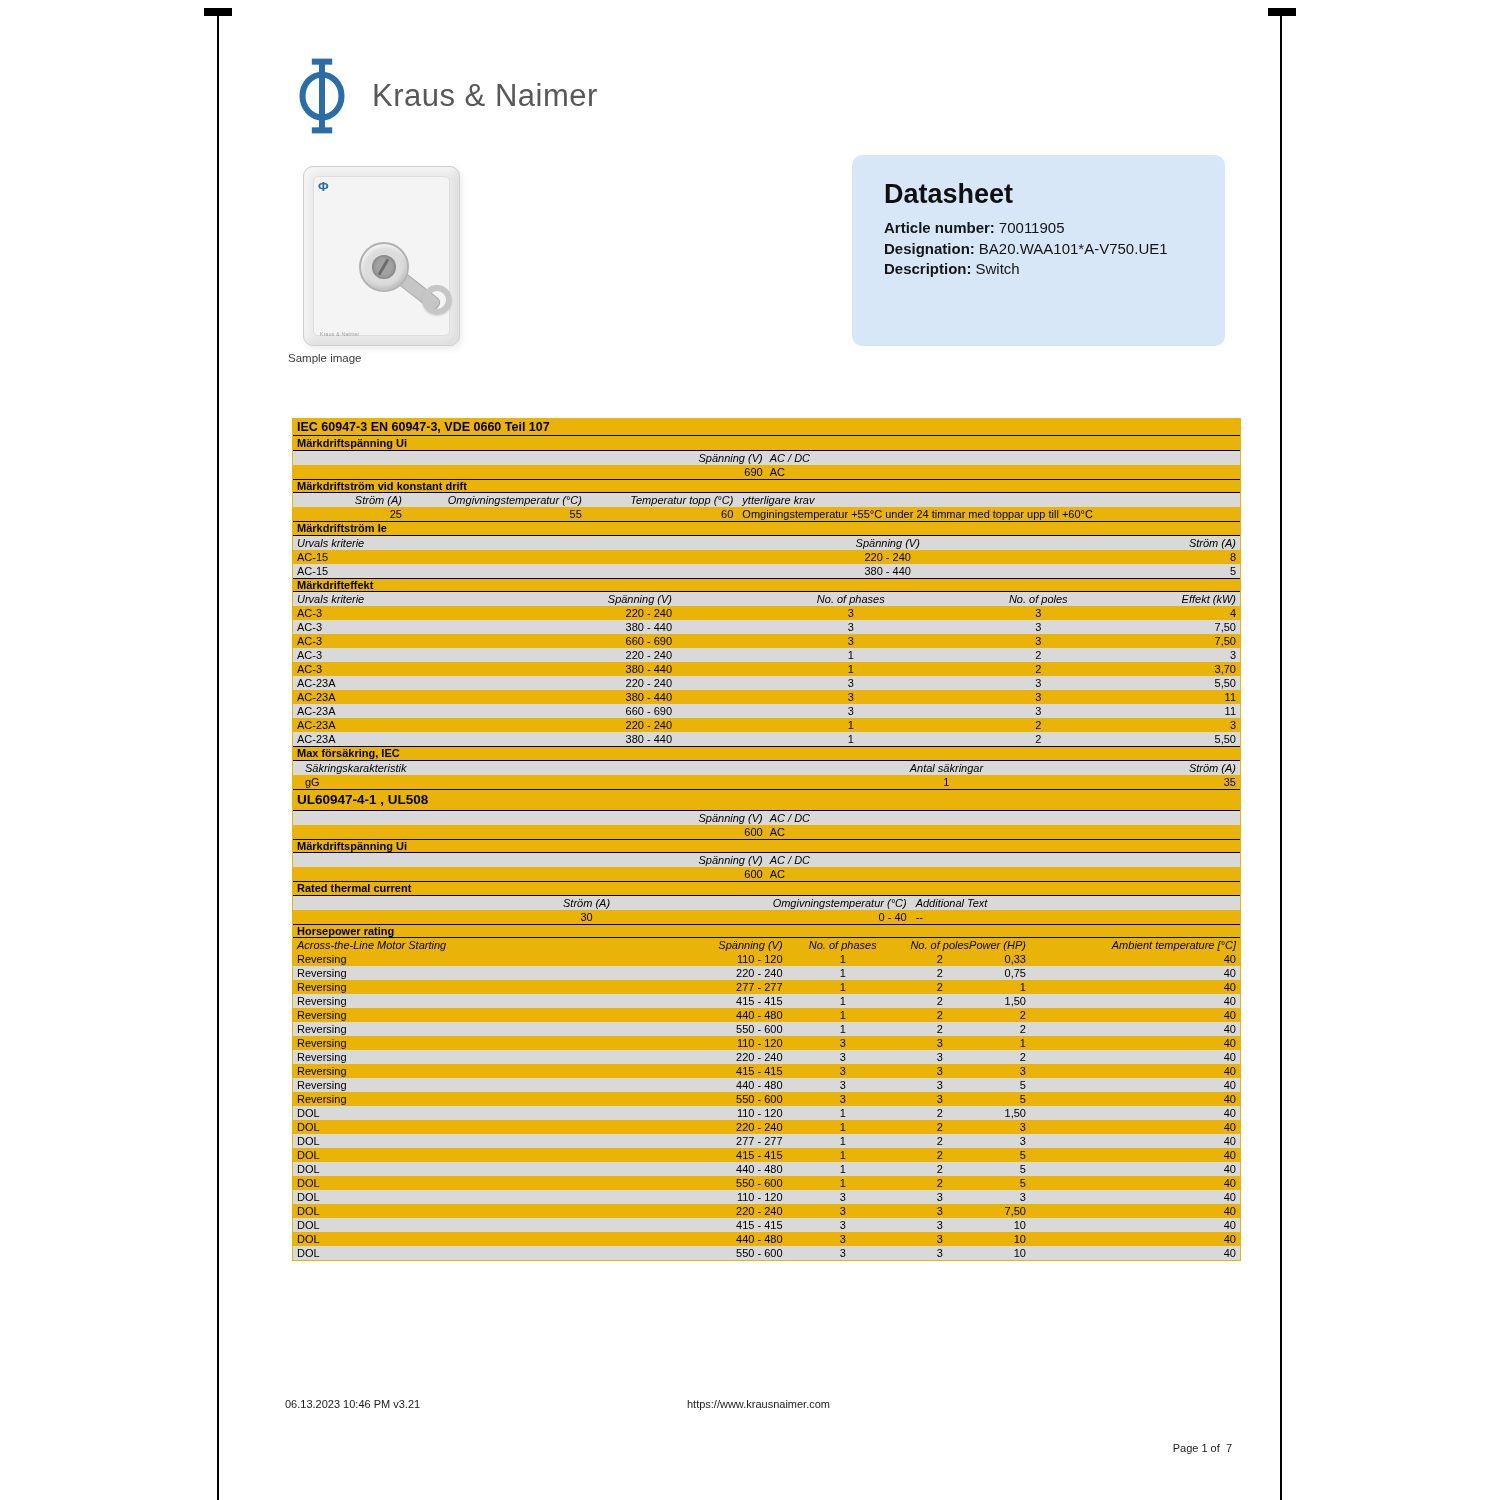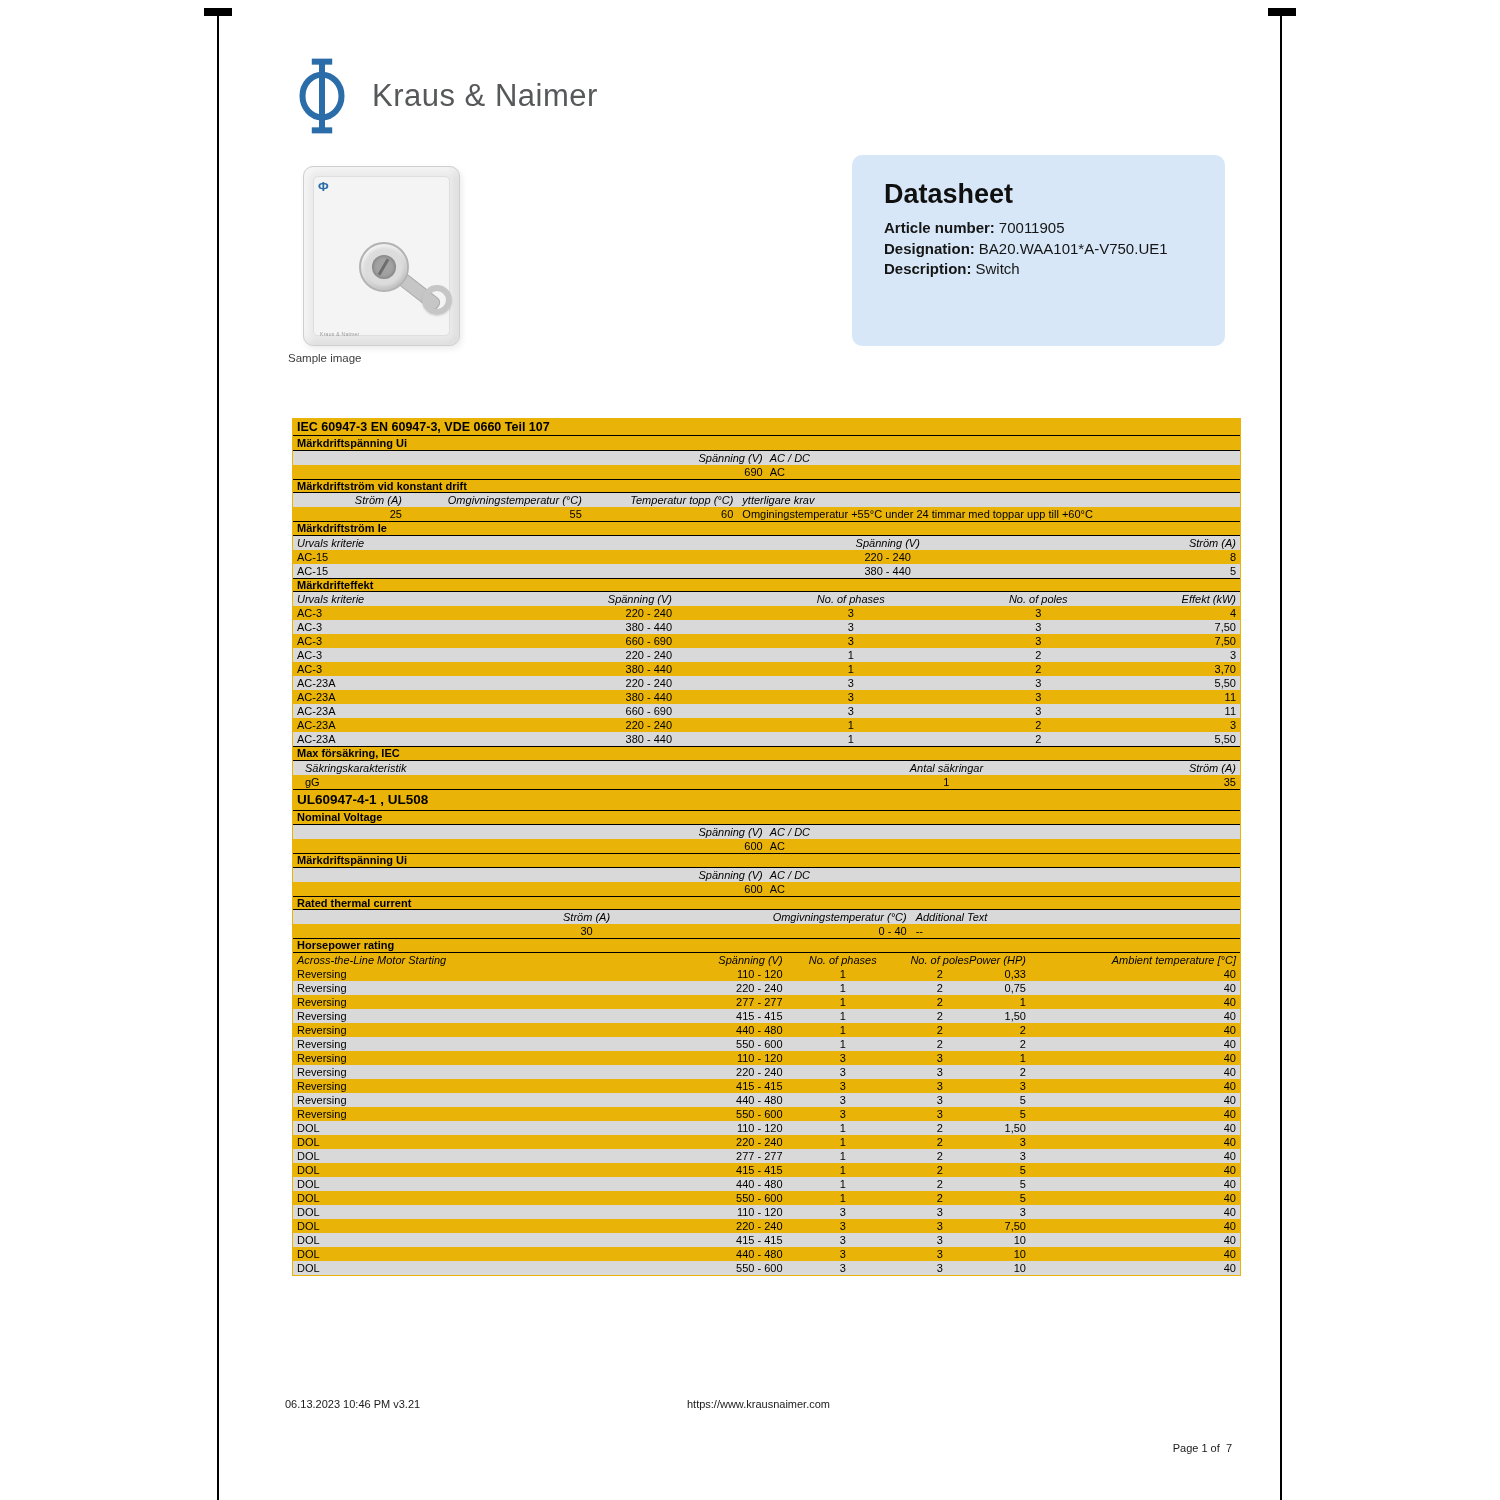--- a/index.html
+++ b/index.html
@@ -283,23 +283,20 @@
       <div class="cell c2">Ström (A)</div>
     </div>
     <div class="row fuse data">
       <div class="cell c0">gG</div>
       <div class="cell c1">1</div>
       <div class="cell c2">35</div>
     </div>
     <div class="row full ultitle b">
       <div class="cell c0">UL60947-4-1 , UL508</div>
     </div>
-    <div class="row full section b">
-      <div class="cell c0">Nominal Voltage</div>
-    </div>
     <div class="row vac header shade">
       <div class="cell c0">Spänning (V)</div>
       <div class="cell c1">AC / DC</div>
     </div>
     <div class="row vac data">
       <div class="cell c0">600</div>
       <div class="cell c1">AC</div>
     </div>
     <div class="row full section b">
       <div class="cell c0">Märkdriftspänning Ui</div>

